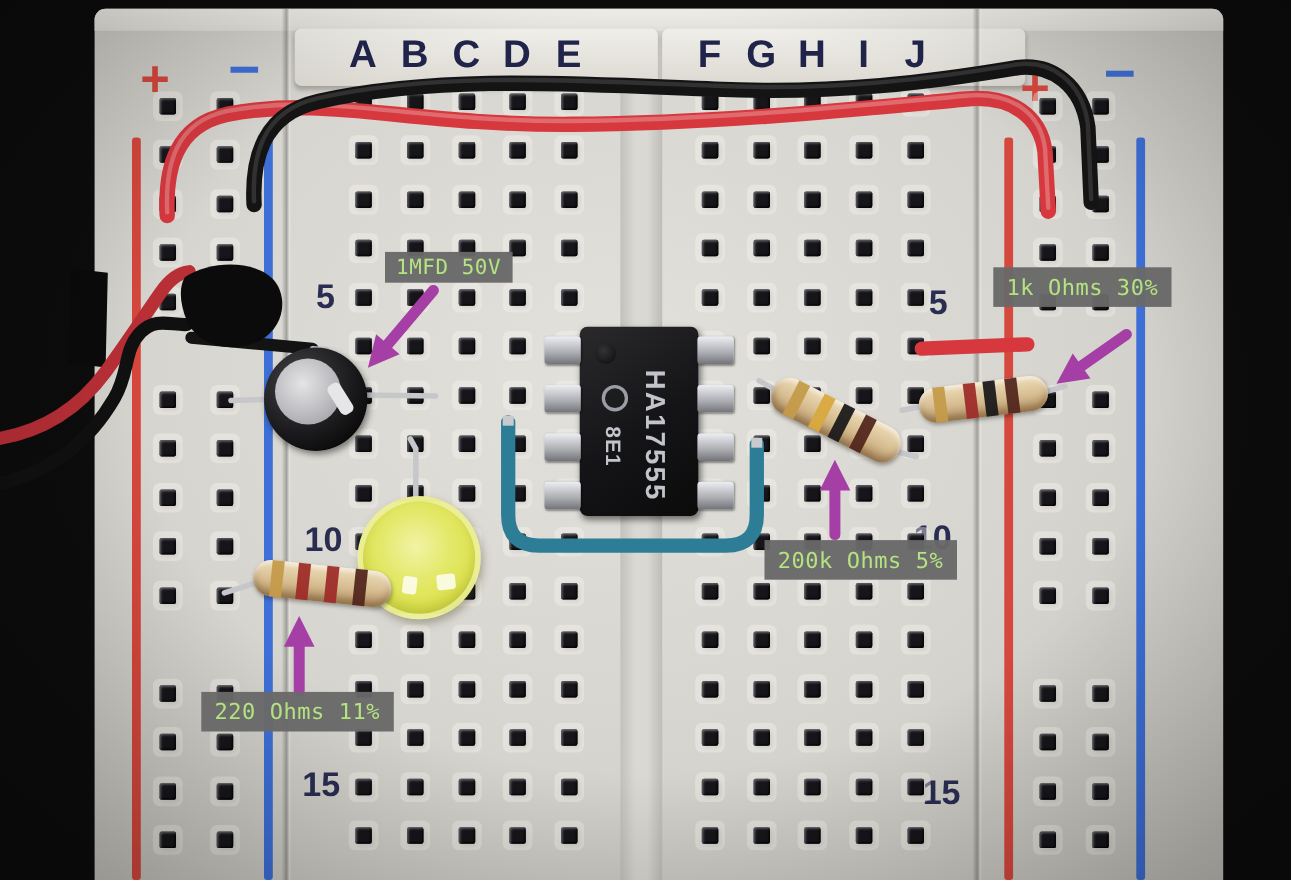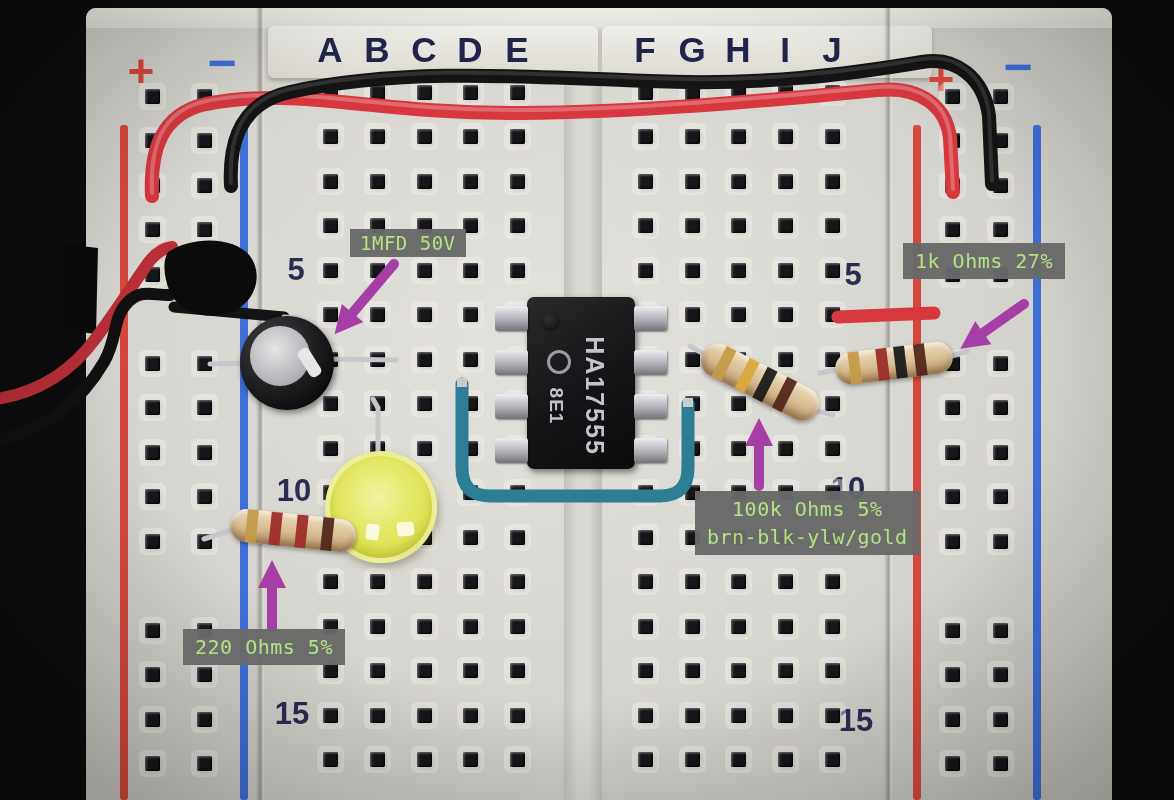--- a/index.html
+++ b/index.html
@@ -442,23 +442,22 @@
     <path class="arrow" marker-end="url(#ah)" d="M394,264 L350,316"></path>
     <path class="arrow" marker-end="url(#ah)" d="M1024,304 L980,335"></path>
     <path class="arrow" marker-end="url(#ah)" d="M759,486 L759,442"></path>
     <path class="arrow" marker-end="url(#ah)" d="M272,628 L272,584"></path>
   </svg>
 
   <div class="anno anno-cap">
     <div>1MFD 50V</div>
   </div>
   <div class="anno anno-1k">
-    <div>1k Ohms 27%</div>
+    <div>1k Ohms 30%</div>
   </div>
   <div class="anno anno-100k">
-    <div>100k Ohms 5%</div>
-    <div>brn-blk-ylw/gold</div>
+    <div>200k Ohms 5%</div>
   </div>
   <div class="anno anno-220">
-    <div>220 Ohms 5%</div>
+    <div>220 Ohms 11%</div>
   </div>
 
 </div>
 
 </body></html>

